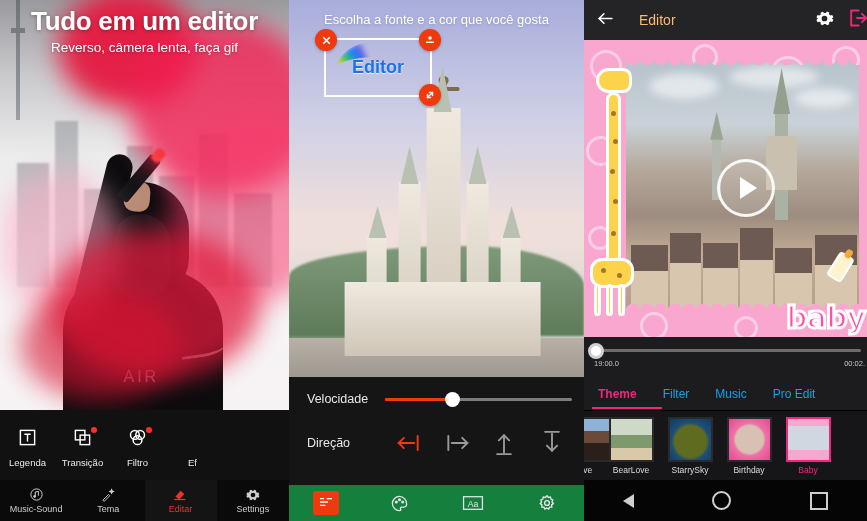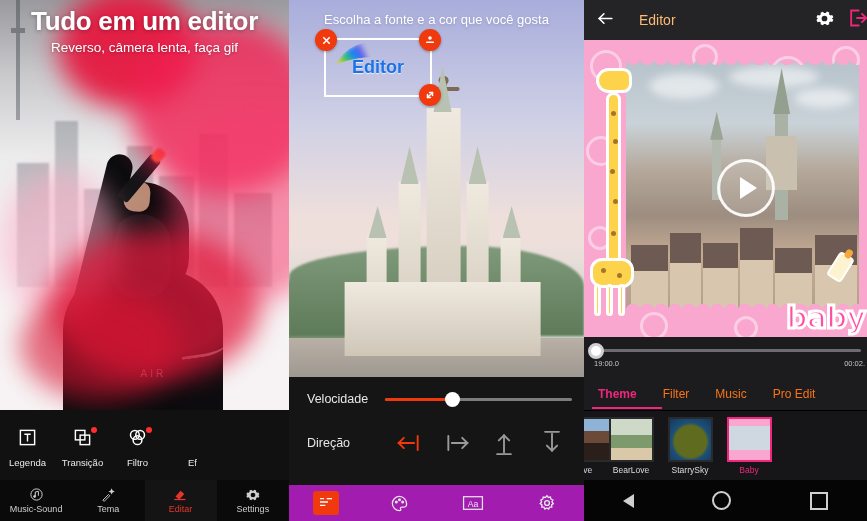--- a/index.html
+++ b/index.html
@@ -31,21 +31,21 @@
   .hand{position:absolute;left:24px;top:22px;width:26px;height:30px;background:#b98d76;border-radius:10px;transform:rotate(-10deg);}
   .flare{position:absolute;left:28px;top:-8px;width:13px;height:54px;background:#141417;border-radius:3px;transform:rotate(26deg);}
   .flare:after{content:"";position:absolute;left:1px;top:-10px;width:11px;height:14px;background:#ff6a2a;border-radius:4px;filter:blur(1px);}
   .smoke{position:absolute;border-radius:50%;filter:blur(13px);}
   .s1{left:58px;top:-12px;width:140px;height:120px;background:rgba(230,20,60,.92);}
   .s2{left:130px;top:20px;width:190px;height:175px;background:rgba(240,30,80,.8);}
   .s3{left:170px;top:110px;width:170px;height:190px;background:rgba(245,60,110,.55);}
   .s4{left:50px;top:230px;width:210px;height:150px;background:rgba(225,25,60,.75);}
   .s5{left:20px;top:290px;width:160px;height:110px;background:rgba(215,20,50,.6);}
   .s6{left:0px;top:170px;width:120px;height:150px;background:rgba(250,170,195,.55);}
-  .airtxt{position:absolute;left:100px;top:258px;color:rgba(255,220,225,.55);font-size:10px;letter-spacing:3px;}
+  .airtxt{position:absolute;left:83px;top:258px;color:rgba(255,220,225,.55);font-size:16px;letter-spacing:3px;}
   .nike{position:absolute;left:140px;top:232px;width:44px;height:12px;border-bottom:3px solid rgba(255,255,255,.5);border-radius:0 0 60% 0;transform:rotate(-8deg);}
 
   .p1 .titlewrap{position:absolute;left:0;top:0;width:100%;text-align:center;padding-top:6px;z-index:4;}
   .p1 h1{margin:0;color:#fff;font-size:26px;font-weight:700;letter-spacing:-.3px;text-shadow:0 1px 4px rgba(0,0,0,.32);}
   .p1 .sub{margin-top:3px;color:#fff;font-size:13.5px;text-shadow:0 1px 3px rgba(0,0,0,.3);}
 
   .p1 .tools{position:absolute;left:0;bottom:41px;width:100%;height:70px;background:#111112;display:flex;align-items:center;}
   .tool{flex:none;width:55px;text-align:center;position:relative;color:#fff;}
   .tool .ic{height:30px;display:flex;align-items:center;justify-content:center;}
   .tool .lbl{font-size:9.5px;margin-top:4px;color:#e9e9ea;white-space:nowrap;}
@@ -91,21 +91,21 @@
 
   .p2 .ctrl{position:absolute;left:0;bottom:0;width:100%;height:144px;background:#151516;}
   .row{display:flex;align-items:center;height:44px;padding:0 0 0 18px;}
   .rowlbl{color:#e8e8ea;font-size:12.5px;width:78px;}
   .slider{position:relative;flex:1;height:3px;background:#7d7d80;margin-right:12px;border-radius:2px;}
   .slider .fill{position:absolute;left:0;top:0;height:3px;width:36%;background:#f0390d;border-radius:2px;}
   .slider .knob{position:absolute;left:36%;top:50%;width:15px;height:15px;margin:-7.5px 0 0 -7.5px;border-radius:50%;background:#fff;}
   .dirs{display:flex;flex:1;justify-content:space-around;align-items:center;padding-right:8px;}
   .dirbtn{width:34px;height:26px;display:flex;align-items:center;justify-content:center;}
 
-  .p2 .nav2{position:absolute;left:0;bottom:0;width:100%;height:36px;background:#a21caf;display:flex;align-items:center;}
+  .p2 .nav2{position:absolute;left:0;bottom:0;width:100%;height:36px;background:#15803d;display:flex;align-items:center;}
   .n2item{flex:1;display:flex;align-items:center;justify-content:center;}
   .n2sel{background:#f0390d;border-radius:3px;padding:3px 5px;}
 
   
   .p3 .hdr{position:absolute;left:0;top:0;width:100%;height:40px;background:#242426;display:flex;align-items:center;padding:0 0 0 12px;box-sizing:border-box;}
   .p3 .hdr .ttl{color:#fdba74;font-size:14px;margin-left:24px;}
   .p3 .hdr .right{margin-left:auto;display:flex;align-items:center;gap:13px;padding-right:0px;}
 
   .frame{position:absolute;left:0;top:40px;width:100%;height:297px;background:#f9a7cf;overflow:hidden;}
   .bub{position:absolute;border:3px solid rgba(255,255,255,.45);border-radius:50%;}
@@ -138,21 +138,21 @@
   .bottle{position:absolute;right:18px;bottom:56px;width:13px;height:24px;background:#fdf3cf;border:2px solid #fff;border-radius:4px;transform:rotate(32deg);}
   .bottle:after{content:"";position:absolute;left:3px;top:-8px;width:7px;height:9px;background:#f6a93b;border-radius:3px;}
 
   .p3 .timeline{position:absolute;left:0;top:337px;width:100%;height:40px;background:#1c1c1e;}
   .tbar{position:absolute;left:10px;right:6px;top:12px;height:3px;background:#6c6c70;border-radius:2px;}
   .tknob{position:absolute;left:4px;top:6px;width:16px;height:16px;border-radius:50%;background:#fff;border:3px solid #cfcfd4;box-sizing:border-box;}
   .tl{position:absolute;top:22px;font-size:7.5px;color:#c6c6ca;}
   .tl.l{left:10px;} .tl.r{right:2px;}
 
   .p3 .tabs{position:absolute;left:0;top:377px;width:100%;height:33px;display:flex;align-items:center;background:#1c1c1e;}
-  .tab{padding:0 12px 0 14px;font-size:12px;color:#f97316;}
+  .tab{padding:0 12px 0 14px;font-size:12px;color:#0ea5e9;}
   .tab.sel{color:#f0267d;font-weight:700;}
   .tabline{position:absolute;left:8px;top:30px;width:70px;height:2px;background:#f0267d;}
 
   .p3 .themes{position:absolute;left:0;top:411px;width:100%;height:69px;background:#161618;display:flex;align-items:flex-start;padding-top:6px;box-sizing:border-box;}
   .th{width:56px;flex:none;text-align:center;margin-right:3px;}
   .th .tim{width:45px;height:45px;margin:0 auto;border:2px solid #2a2a2c;box-sizing:border-box;overflow:hidden;}
   .th.sel .tim{border-color:#f0267d;}
   .th .tlb{font-size:8.5px;color:#dcdce0;margin-top:3px;}
   .th.sel .tlb{color:#f0267d;}
 
@@ -498,20 +498,24 @@
         <div class="tlb">Love</div>
       </div>
       <div class="th">
         <div class="tim" style="background:linear-gradient(180deg,#cfd9c8 0 38%,#7c9a6b 38% 70%,#d9c9a8 70% 100%);"></div>
         <div class="tlb">BearLove</div>
       </div>
       <div class="th">
         <div class="tim" style="background:radial-gradient(circle at 50% 55%,#5f6b1f 0 52%,#1d4f78 62%,#123a5e 100%);"></div>
         <div class="tlb">StarrySky</div>
       </div>
+      <div class="th">
+        <div class="tim" style="background:radial-gradient(circle at 50% 50%,#d8c0b2 0 48%,#f070a8 56%,#e04a90 100%);"></div>
+        <div class="tlb">Birthday</div>
+      </div>
       <div class="th sel">
         <div class="tim" style="background:linear-gradient(180deg,#f9a7cf 0 16%,#cfd7e0 16% 76%,#f9a7cf 76% 100%);"></div>
         <div class="tlb">Baby</div>
       </div>
     </div>
 
     <div class="sysnav">
       <span class="b"></span>
       <span class="h"></span>
       <span class="s"></span>

